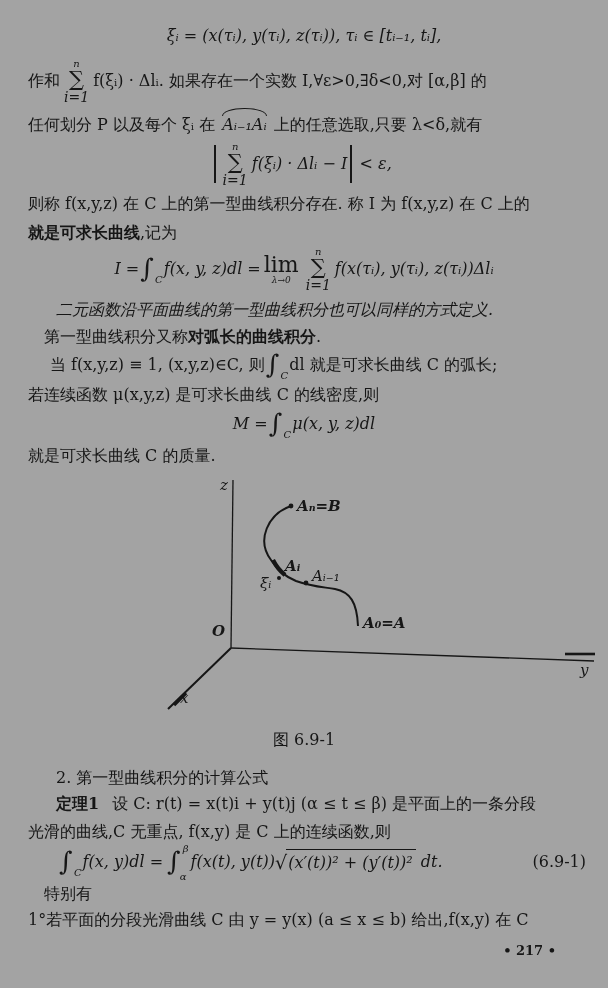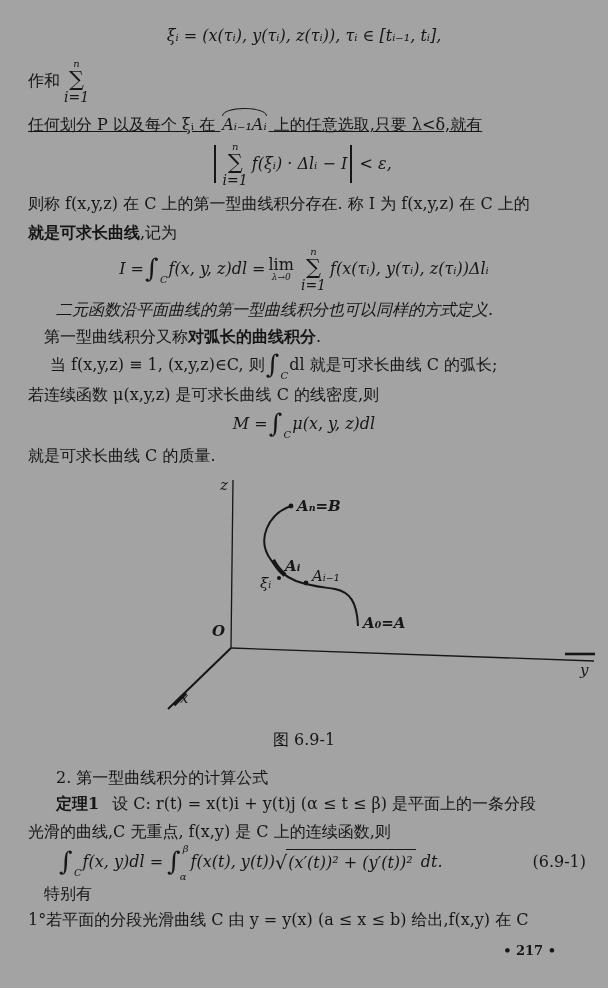--- a/index.html
+++ b/index.html
@@ -25,21 +25,21 @@
   .intw{position:relative;display:inline-block;font-style:normal;margin:0 1px;padding-right:9px;}
   .intw .is{font-size:26px;line-height:1;}
   .intw .ic{position:absolute;bottom:-3px;right:0;font-size:10px;font-style:italic;}
   
   .intab{position:relative;display:inline-block;font-style:normal;margin:0 2px;padding:0 8px 0 2px;}
   .intab .is{font-size:26px;line-height:1;}
   .intab .it{position:absolute;top:-7px;right:0;font-size:10px;font-style:italic;}
   .intab .ib{position:absolute;bottom:-7px;right:2px;font-size:10px;font-style:italic;}
   
   .limw{display:inline-flex;flex-direction:column;align-items:center;line-height:1;font-style:normal;margin:0 3px;}
-  .limw .lt{font-size:16px;}
+  .limw .lt{font-size:22px;}
   .limw .lb{font-size:9px;font-style:italic;}
   
   .vbar{width:1.4px;background:#161616;height:38px;margin:0 3px;display:inline-block;}
   
   .arc{position:relative;display:inline-block;padding:0 2px;}
   .arc::before{content:"";position:absolute;left:2px;right:2px;top:-5px;height:7px;
     border:1.4px solid #161616;border-bottom:none;border-radius:50% 50% 0 0/100% 100% 0 0;}
   
   .rad{font-size:19px;font-style:normal;margin-right:-1px;}
   .radarg{border-top:1.4px solid #161616;padding:1px 3px 0 2px;}
@@ -55,23 +55,24 @@
     <span>ξᵢ = (x(τᵢ), y(τᵢ), z(τᵢ)),  τᵢ ∈ [tᵢ₋₁, tᵢ],</span>
   </div>
 
   <div class="row flexl" style="top:56px;left:28px;height:50px;">
     <span class="up">作和</span>
     <span class="sum">
       <span class="t">n</span>
       <span class="s">∑</span>
       <span class="bt">i=1</span>
     </span>
-  </div>
-
-  <div class="row up" style="top:113px;left:28px;text-decoration:underline;">
+    <span class="up">f(ξᵢ) · Δlᵢ. 如果存在一个实数 I,∀ε&gt;0,∃δ&lt;0,对 [α,β] 的</span>
+  </div>
+
+  <div class="row up" style="top:113px;left:28px;">
     <span>任何划分 P 以及每个 ξᵢ 在</span>
     <span class="arc math">Aᵢ₋₁Aᵢ</span>
     <span>上的任意选取,只要 λ&lt;δ,就有</span>
   </div>
 
   <div class="row flexc math" style="top:140px;left:0;right:0;height:48px;">
     <span class="vbar"></span>
     <span class="sum">
       <span class="t">n</span>
       <span class="s">∑</span>

